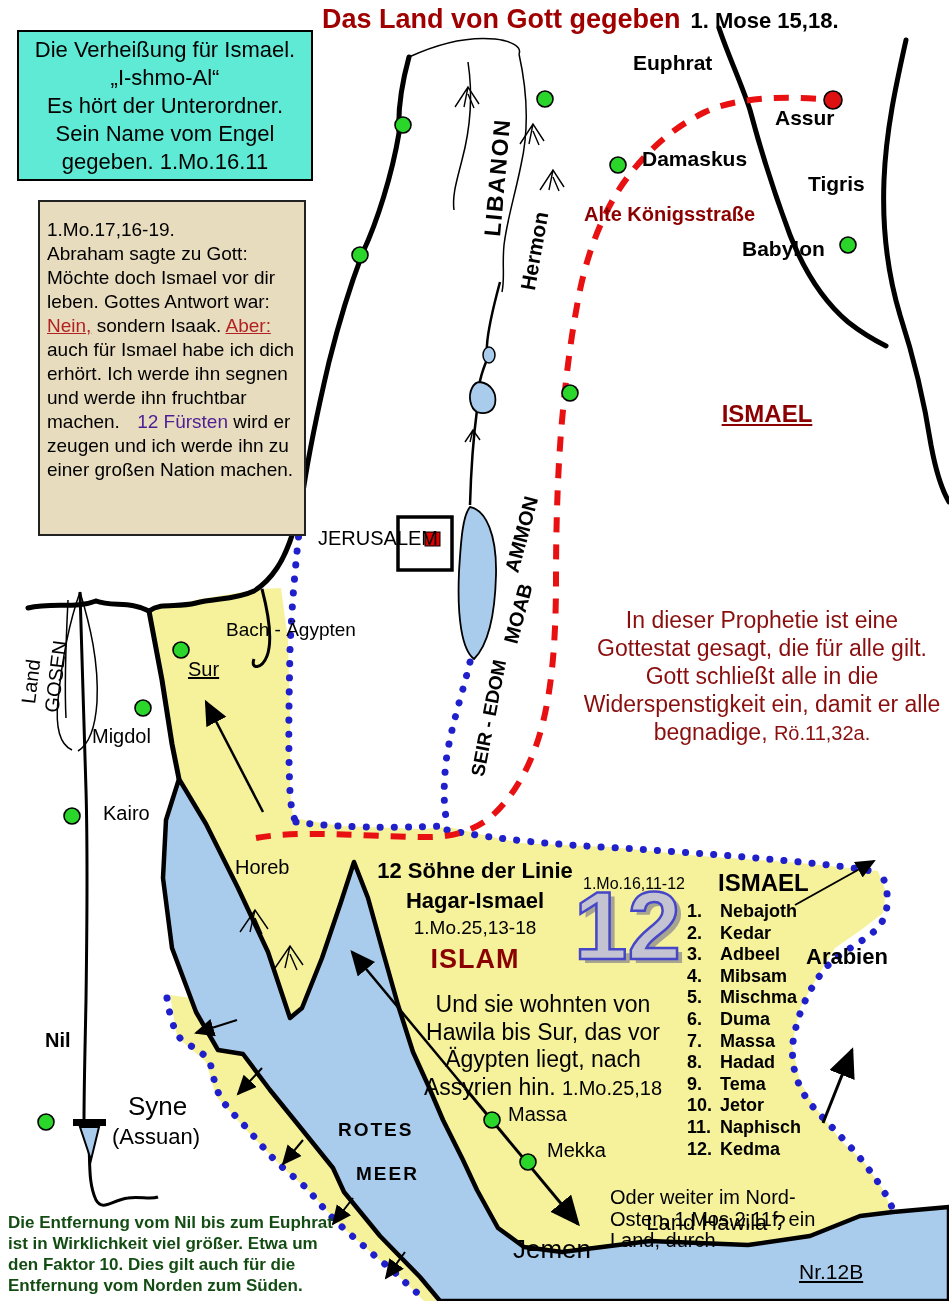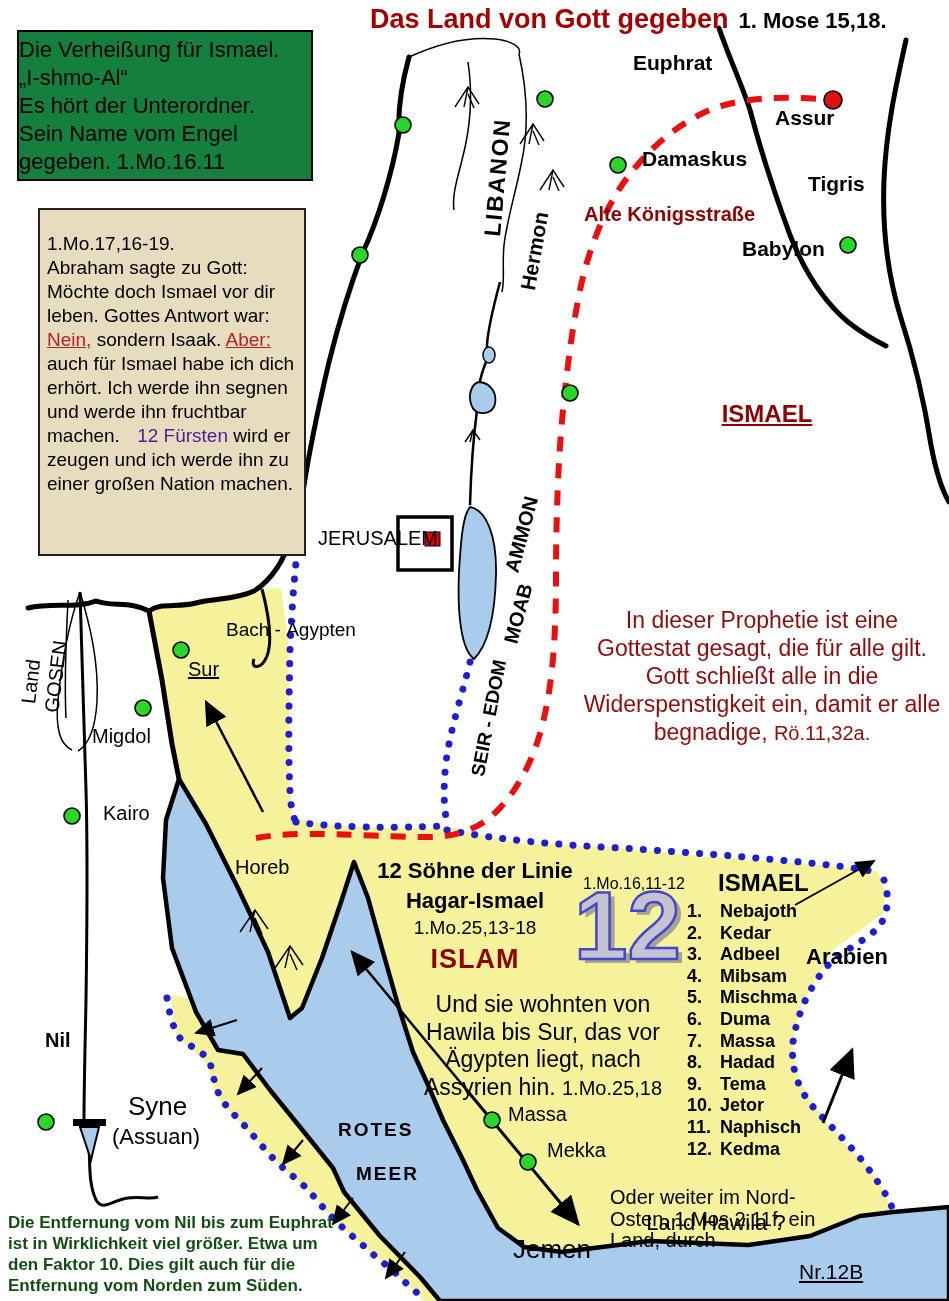--- a/index.html
+++ b/index.html
@@ -4,28 +4,28 @@
 <style>
   html,body{margin:0;padding:0;background:#fff;}
   #stage{position:relative;width:949px;height:1301px;background:#fff;overflow:hidden;
          font-family:"Liberation Sans","DejaVu Sans",sans-serif;color:#000;}
   #mapsvg{position:absolute;left:0;top:0;width:949px;height:1301px;}
   .lbl{position:absolute;white-space:nowrap;line-height:1.05;}
   .b{font-weight:bold;}
   .rot{transform-origin:center center;}
   .darkred{color:#8b0000;}
   
-  .title-row{position:absolute;left:322px;top:4px;display:flex;align-items:baseline;gap:10px;margin-left:48px;}
+  .title-row{position:absolute;left:322px;top:4px;display:flex;align-items:baseline;gap:10px;}
   .title-main{font-size:27px;font-weight:bold;color:#a00000;}
   .title-ref{font-size:22px;font-weight:bold;color:#000;}
   
-  .promise-box{position:absolute;left:17px;top:30px;width:292px;height:143px;background:#15803d;
-    border:2px solid #000;font-size:22px;line-height:28px;padding-top:4px;}
-  .abraham-box{position:absolute;left:38px;top:208px;width:250px;height:300px;background:#e8dcbe;
-    border:2px solid #222;font-size:19px;line-height:24px;padding:22px 7px;}
+  .promise-box{position:absolute;left:17px;top:30px;width:292px;height:143px;background:#5eead4;
+    border:2px solid #000;text-align:center;font-size:22px;line-height:28px;padding-top:4px;}
+  .abraham-box{position:absolute;left:38px;top:200px;width:250px;height:300px;background:#e8dcbe;
+    border:2px solid #222;font-size:19px;line-height:24px;padding:16px 7px;}
   .redu{color:#b22222;text-decoration:underline;font-weight:normal;}
   .redt{color:#4c1d95;margin-left:12px;}
   .ismael-block{position:absolute;left:588px;top:400px;width:358px;text-align:center;}
   .ismael-h{font-size:24px;font-weight:bold;color:#8b0000;text-decoration:underline;margin-bottom:4px;}
   .ismael-b{font-size:20px;line-height:25px;color:#000;}
   .prophecy{position:absolute;left:576px;top:606px;width:372px;text-align:center;
     color:#8b0e0e;font-size:23px;line-height:28px;}
   .prophecy .ref{font-size:20px;}
   
   .sons-ref{position:absolute;left:583px;top:876px;font-size:16px;}

